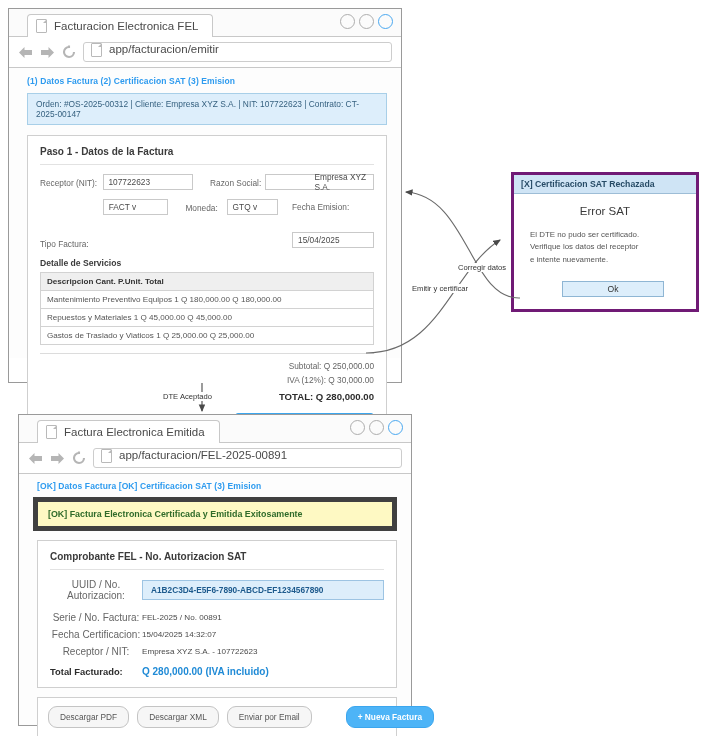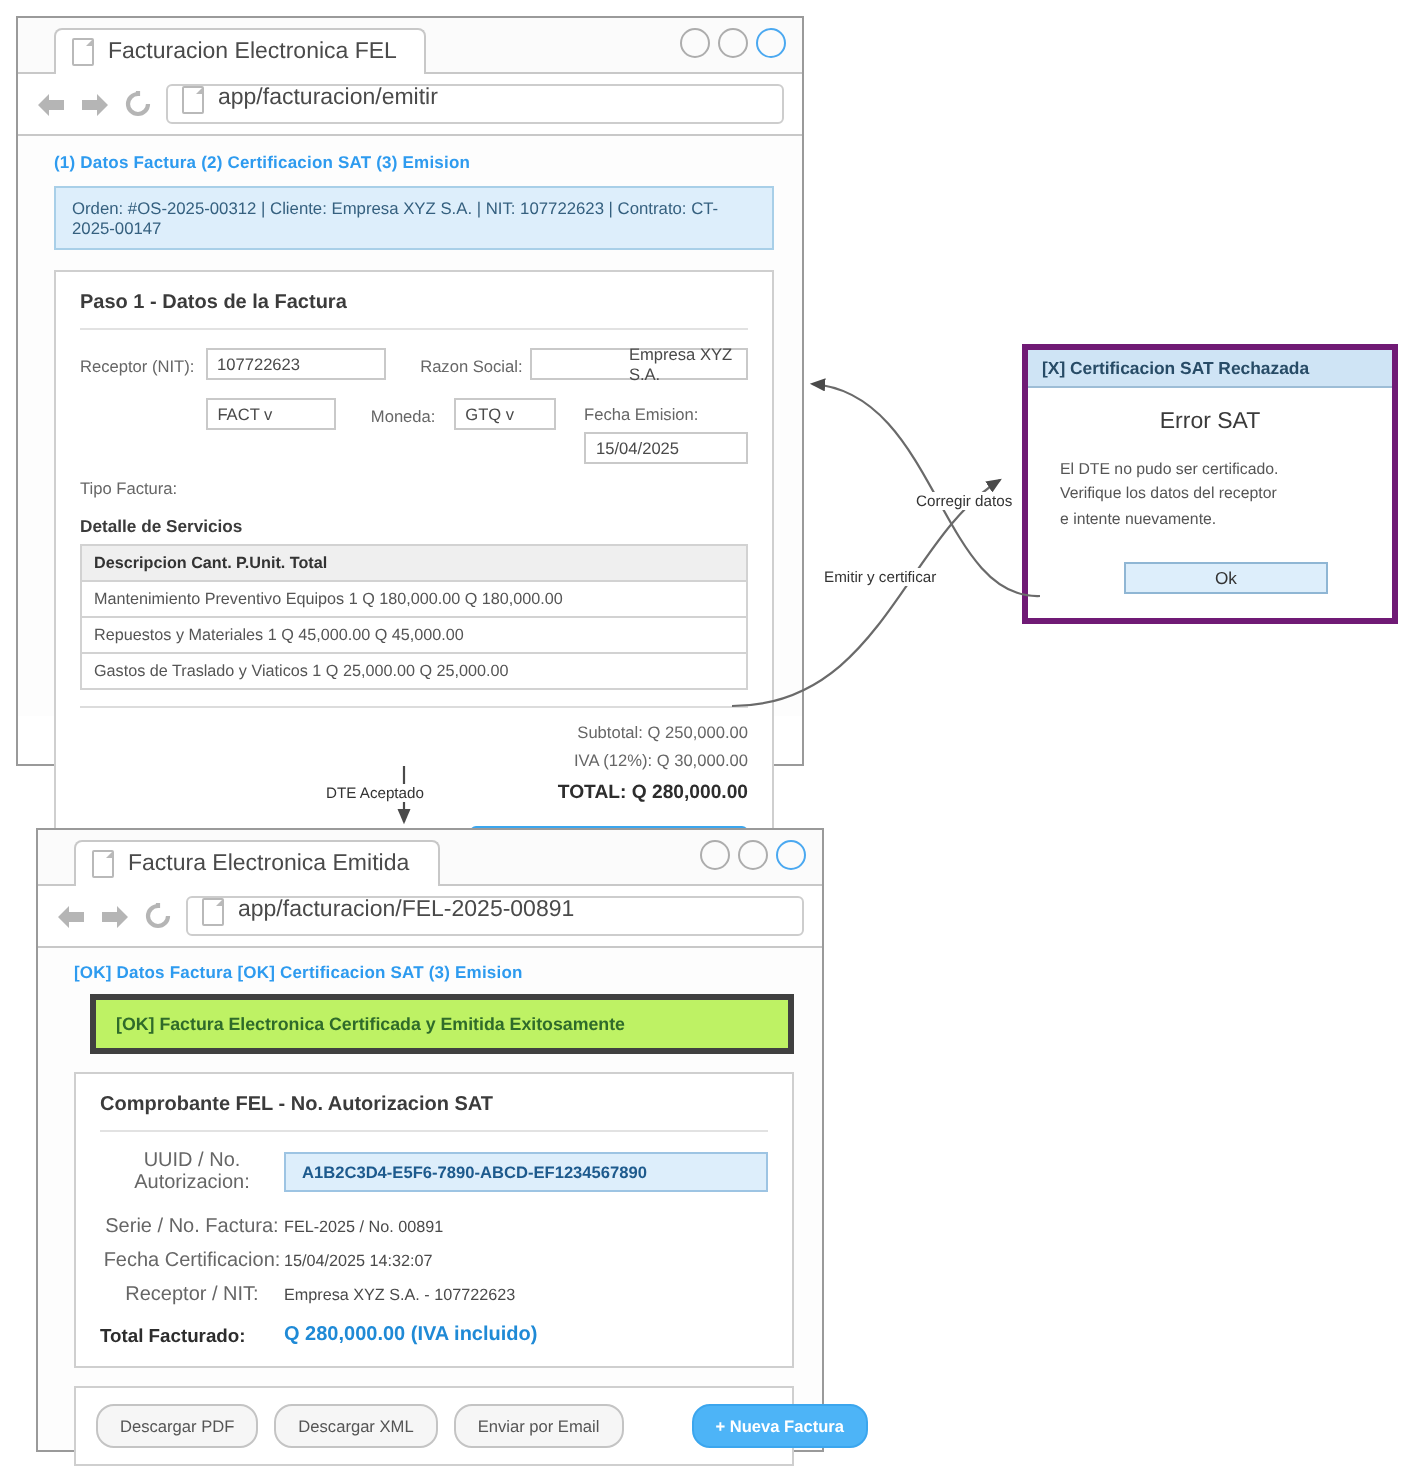--- a/index.html
+++ b/index.html
@@ -318,27 +318,27 @@
     font-size: 8.6px;
     color: #333;
     display: flex;
     align-items: center;
     justify-content: center;
     box-sizing: border-box;
   }
 
   
   .okbanner {
-    border: 3px solid #404040;
-    background: #bef264;
+    border: 5px solid #404040;
+    background: #fef9c3;
     color: #2f6b2a;
     font-size: 8.9px;
     font-weight: bold;
     padding: 7px 10px;
-    margin: 0 4px 9px 16px;
+    margin: 0 4px 9px 4px;
     box-sizing: border-box;
   }
   .kvrow { display: flex; align-items: center; margin-bottom: 6px; }
   .kvkey { font-size: 10px; color: #666; width: 92px; flex: none; text-align: center; }
   .kvval { font-size: 8.1px; color: #4a4a4a; }
   .uuidbox {
     border: 1px solid #9dc4e3;
     background: #ddeefb;
     color: #1d5a8d;
     font-size: 8.3px;
@@ -429,21 +429,21 @@
           <span class="finput" style="width:100px;">107722623</span>
           <span class="flabel" style="width:62px; margin-left:17px;">Razon Social:</span>
           <span class="finput" style="width:115px;padding-left:48px;">Empresa XYZ S.A.</span>
         </div>
 
         <div class="formrow">
           <span class="flabel" style="width:70px;margin-top:36px;">Tipo Factura:</span>
           <span class="finput" style="width:72px;">FACT v</span>
           <span class="flabel" style="width:46px; margin-left:17px;">Moneda:</span>
           <span class="finput" style="width:56px;">GTQ v</span>
-          <div style="margin-left:14px; display:flex; flex-direction:column; gap:4px;">
+          <div style="margin-left:14px; display:flex; flex-direction:column; gap:20px;">
             <span class="flabel" style="padding-top:3px;">Fecha Emision:</span>
             <span class="finput" style="width:82px;">15/04/2025</span>
           </div>
         </div>
 
         <div class="subhead">Detalle de Servicios</div>
 
         <div class="dtable">
           <div class="drow head">Descripcion Cant. P.Unit. Total</div>
           <div class="drow">Mantenimiento Preventivo Equipos 1 Q 180,000.00 Q 180,000.00</div>
@@ -557,16 +557,16 @@
     </defs>
 
     <path d="M366 353 C 440 353, 452 270, 500 240" fill="none" stroke="#6a6a6a" stroke-width="1.1" marker-end="url(#ah)"></path>
 
     <path d="M520 298 C 470 300, 468 196, 406 192" fill="none" stroke="#6a6a6a" stroke-width="1.1" marker-end="url(#ah)"></path>
 
     <path d="M202 383 L202 411" fill="none" stroke="#4a4a4a" stroke-width="1.1" marker-end="url(#ah)"></path>
   </svg>
 
   <div class="conn-label" style="left:410px; top:284px;">Emitir y certificar</div>
-  <div class="conn-label" style="left:456px; top:246px;">Corregir datos</div>
+  <div class="conn-label" style="left:456px; top:263px;">Corregir datos</div>
   <div class="conn-label" style="left:161px; top:392px;">DTE Aceptado</div>
 
 </div>
 
 </body></html>

